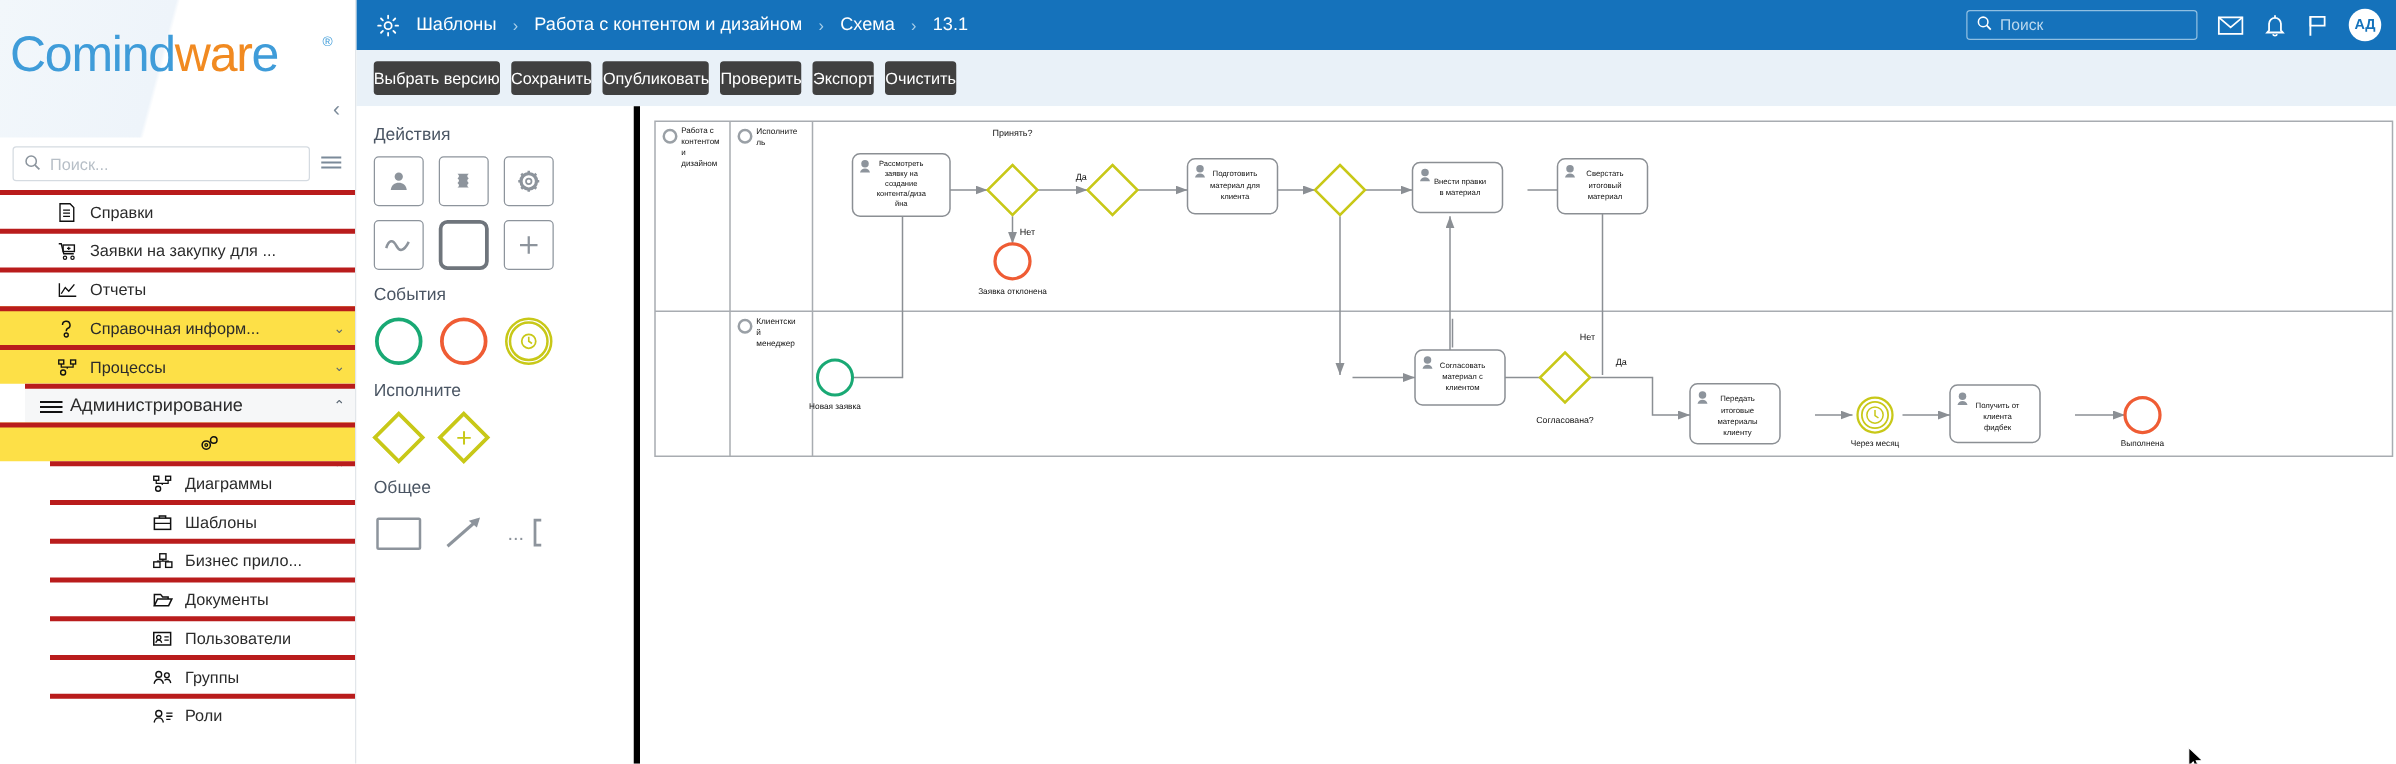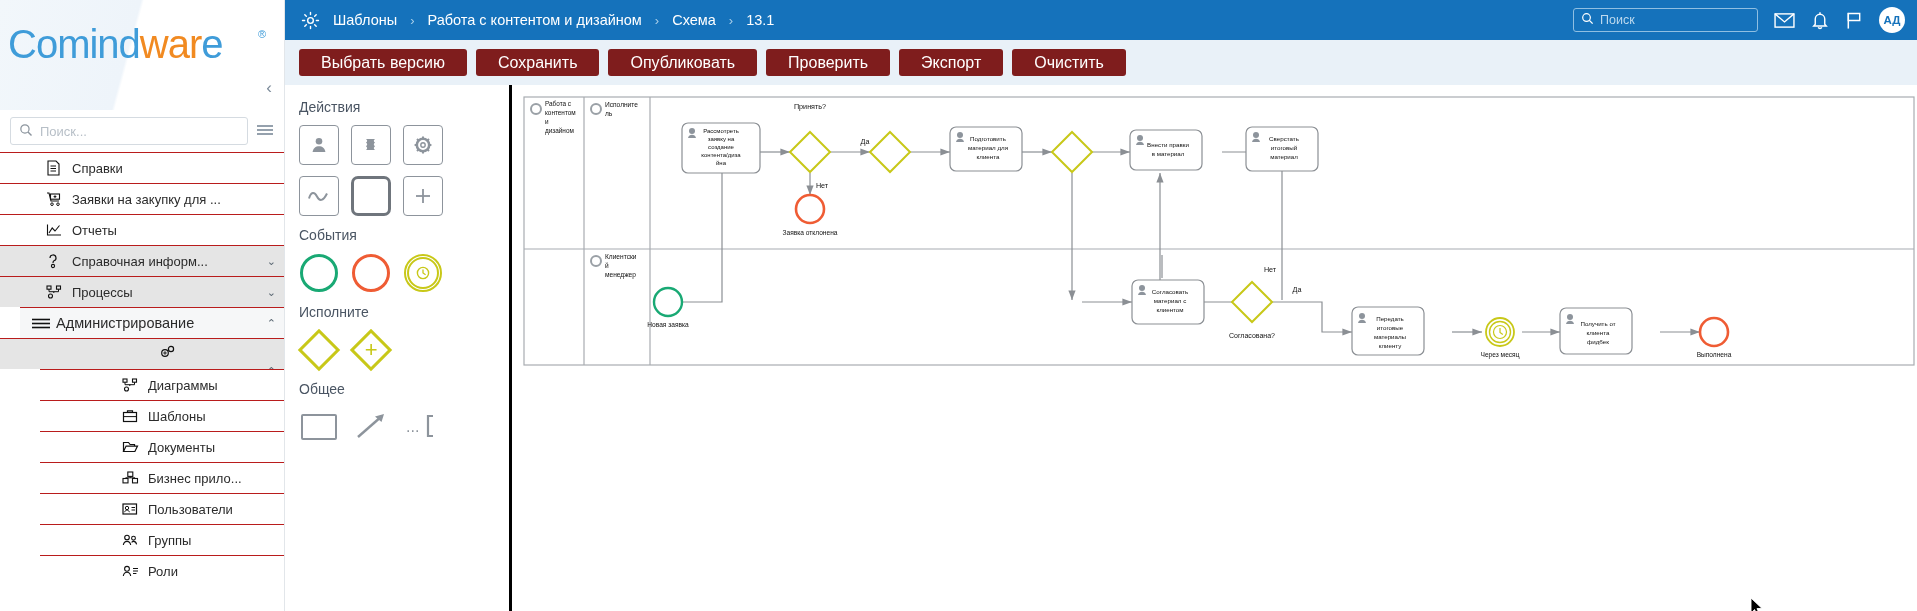--- a/index.html
+++ b/index.html
@@ -47,29 +47,29 @@
   .search-box input {
     border: none; outline: none; font-size: 13px; width: 100%;
     font-family: "Liberation Sans", sans-serif; color: #555;
   }
   .search-box input::placeholder { color: #b7bfc7; }
   .hamburger { color: #7b8a99; cursor: pointer; line-height: 1; }
 
   .nav { overflow: hidden; }
   .nav-item {
     display: flex; align-items: center; height: 31px;
-    border-top: 1px solid #b91c1c;
+    border-top: 4px solid #b91c1c;
     padding-right: 8px; cursor: pointer; position: relative;
     white-space: nowrap;
   }
   .nav-item.lvl1 { padding-left: 46px; }
   .nav-item.lvl0 { padding-left: 10px; background: #f6f7f8; margin-left: 20px; }
   .nav-item.lvl2 { padding-left: 68px; flex-direction: column; }
   .nav-item.lvl3 { padding-left: 82px; margin-left: 40px; }
-  .nav-item.shaded { background: #e5e5e5; }
+  .nav-item.shaded { background: #fde047; }
   .nav-item .ico { width: 26px; flex: 0 0 26px; display: flex; align-items: center; }
   .nav-item .lbl { font-size: 13px; color: #2b2b2b; overflow: hidden; text-overflow: ellipsis; }
   .nav-item.lvl0 .lbl { font-size: 14.5px; }
   .nav-item .chev { margin-left: auto; color: #5a6773; font-size: 11px; }
   .nav-item.lvl3 .lbl { font-size: 13px; }
 
   
   .right { flex: 1; display: flex; flex-direction: column; height: 611px; min-width: 0; }
 
   .topbar {
@@ -95,31 +95,31 @@
     width: 26px; height: 26px; border-radius: 50%; background: #fff; color: #1572bb;
     display: flex; align-items: center; justify-content: center;
     font-size: 11.5px; font-weight: bold; cursor: pointer;
   }
 
   .toolbar {
     height: 45px; background: #e9f1f8; display: flex; align-items: center;
     padding-left: 14px; gap: 9px;
   }
   .tb-btn {
-    background: #7f1d1d; color: #fff; border: none; border-radius: 3px;
-    height: 27px; padding: 0 22px; font-size: 16px; cursor: pointer;
+    background: #404040; color: #fff; border: none; border-radius: 3px;
+    height: 27px; padding: 0 0; font-size: 13px; cursor: pointer;
     font-family: "Liberation Sans", sans-serif; white-space: nowrap;
   }
 
   .editor { flex: 1; display: flex; min-height: 0; }
 
   
   .palette {
     width: 227px; min-width: 227px; background: #fff;
-    border-right: 3px solid #000000; padding: 10px 0 0 14px;
+    border-right: 5px solid #000000; padding: 10px 0 0 14px;
     overflow: hidden;
   }
   .pal-title { font-size: 14px; color: #4a5563; margin: 4px 0 10px 0; }
   .pal-row { display: flex; gap: 12px; margin-bottom: 11px; }
   .pal-cell {
     width: 40px; height: 40px; display: flex; align-items: center; justify-content: center;
     cursor: pointer;
   }
   .pal-sq {
     width: 40px; height: 40px; border: 1px solid #8d949c; border-radius: 4px;
@@ -284,37 +284,37 @@
               <path d="M5.5 3.5V1.8h5v1.7" fill="none" stroke="#111" stroke-width="1.2"></path>
               <line x1="1.5" y1="7.6" x2="14.5" y2="7.6" stroke="#111" stroke-width="1"></line>
             </svg>
         </span>
         <span class="lbl">Шаблоны</span>
       </div>
 
       <div class="nav-item lvl3">
         <span class="ico">
           <svg width="17" height="14" viewBox="0 0 17 14">
-              <path d="M1.5 11.5V2.5h5l1.6 2h4.4v1.6" fill="none" stroke="#111" stroke-width="1.2"></path>
-              <path d="M1.5 11.5l2.6-5.4h11.4l-2.6 5.4z" fill="none" stroke="#111" stroke-width="1.2"></path>
-            </svg>
-        </span>
-        <span class="lbl">Документы</span>
-      </div>
-
-      <div class="nav-item lvl3">
-        <span class="ico">
-          <svg width="17" height="14" viewBox="0 0 17 14">
               <rect x="5.8" y="1" width="5" height="4.4" fill="none" stroke="#111" stroke-width="1.1"></rect>
               <rect x="1" y="7.5" width="5" height="4.4" fill="none" stroke="#111" stroke-width="1.1"></rect>
               <rect x="10.5" y="7.5" width="5" height="4.4" fill="none" stroke="#111" stroke-width="1.1"></rect>
               <path d="M8.3 5.4v1.4M3.5 6.8h9.6" fill="none" stroke="#111" stroke-width="1"></path>
             </svg>
         </span>
         <span class="lbl">Бизнес прило...</span>
+      </div>
+
+      <div class="nav-item lvl3">
+        <span class="ico">
+          <svg width="17" height="14" viewBox="0 0 17 14">
+              <path d="M1.5 11.5V2.5h5l1.6 2h4.4v1.6" fill="none" stroke="#111" stroke-width="1.2"></path>
+              <path d="M1.5 11.5l2.6-5.4h11.4l-2.6 5.4z" fill="none" stroke="#111" stroke-width="1.2"></path>
+            </svg>
+        </span>
+        <span class="lbl">Документы</span>
       </div>
 
       <div class="nav-item lvl3">
         <span class="ico">
           <svg width="16" height="14" viewBox="0 0 16 14">
               <rect x="1" y="2" width="13.5" height="10" fill="none" stroke="#111" stroke-width="1.2"></rect>
               <circle cx="5" cy="6" r="1.7" fill="none" stroke="#111" stroke-width="1"></circle>
               <path d="M2.6 10.2c.4-1.4 1.3-2.1 2.4-2.1s2 .7 2.4 2.1" fill="none" stroke="#111" stroke-width="1"></path>
               <line x1="9.5" y1="5.5" x2="13" y2="5.5" stroke="#111" stroke-width="1"></line>
               <line x1="9.5" y1="8" x2="13" y2="8" stroke="#111" stroke-width="1"></line>

